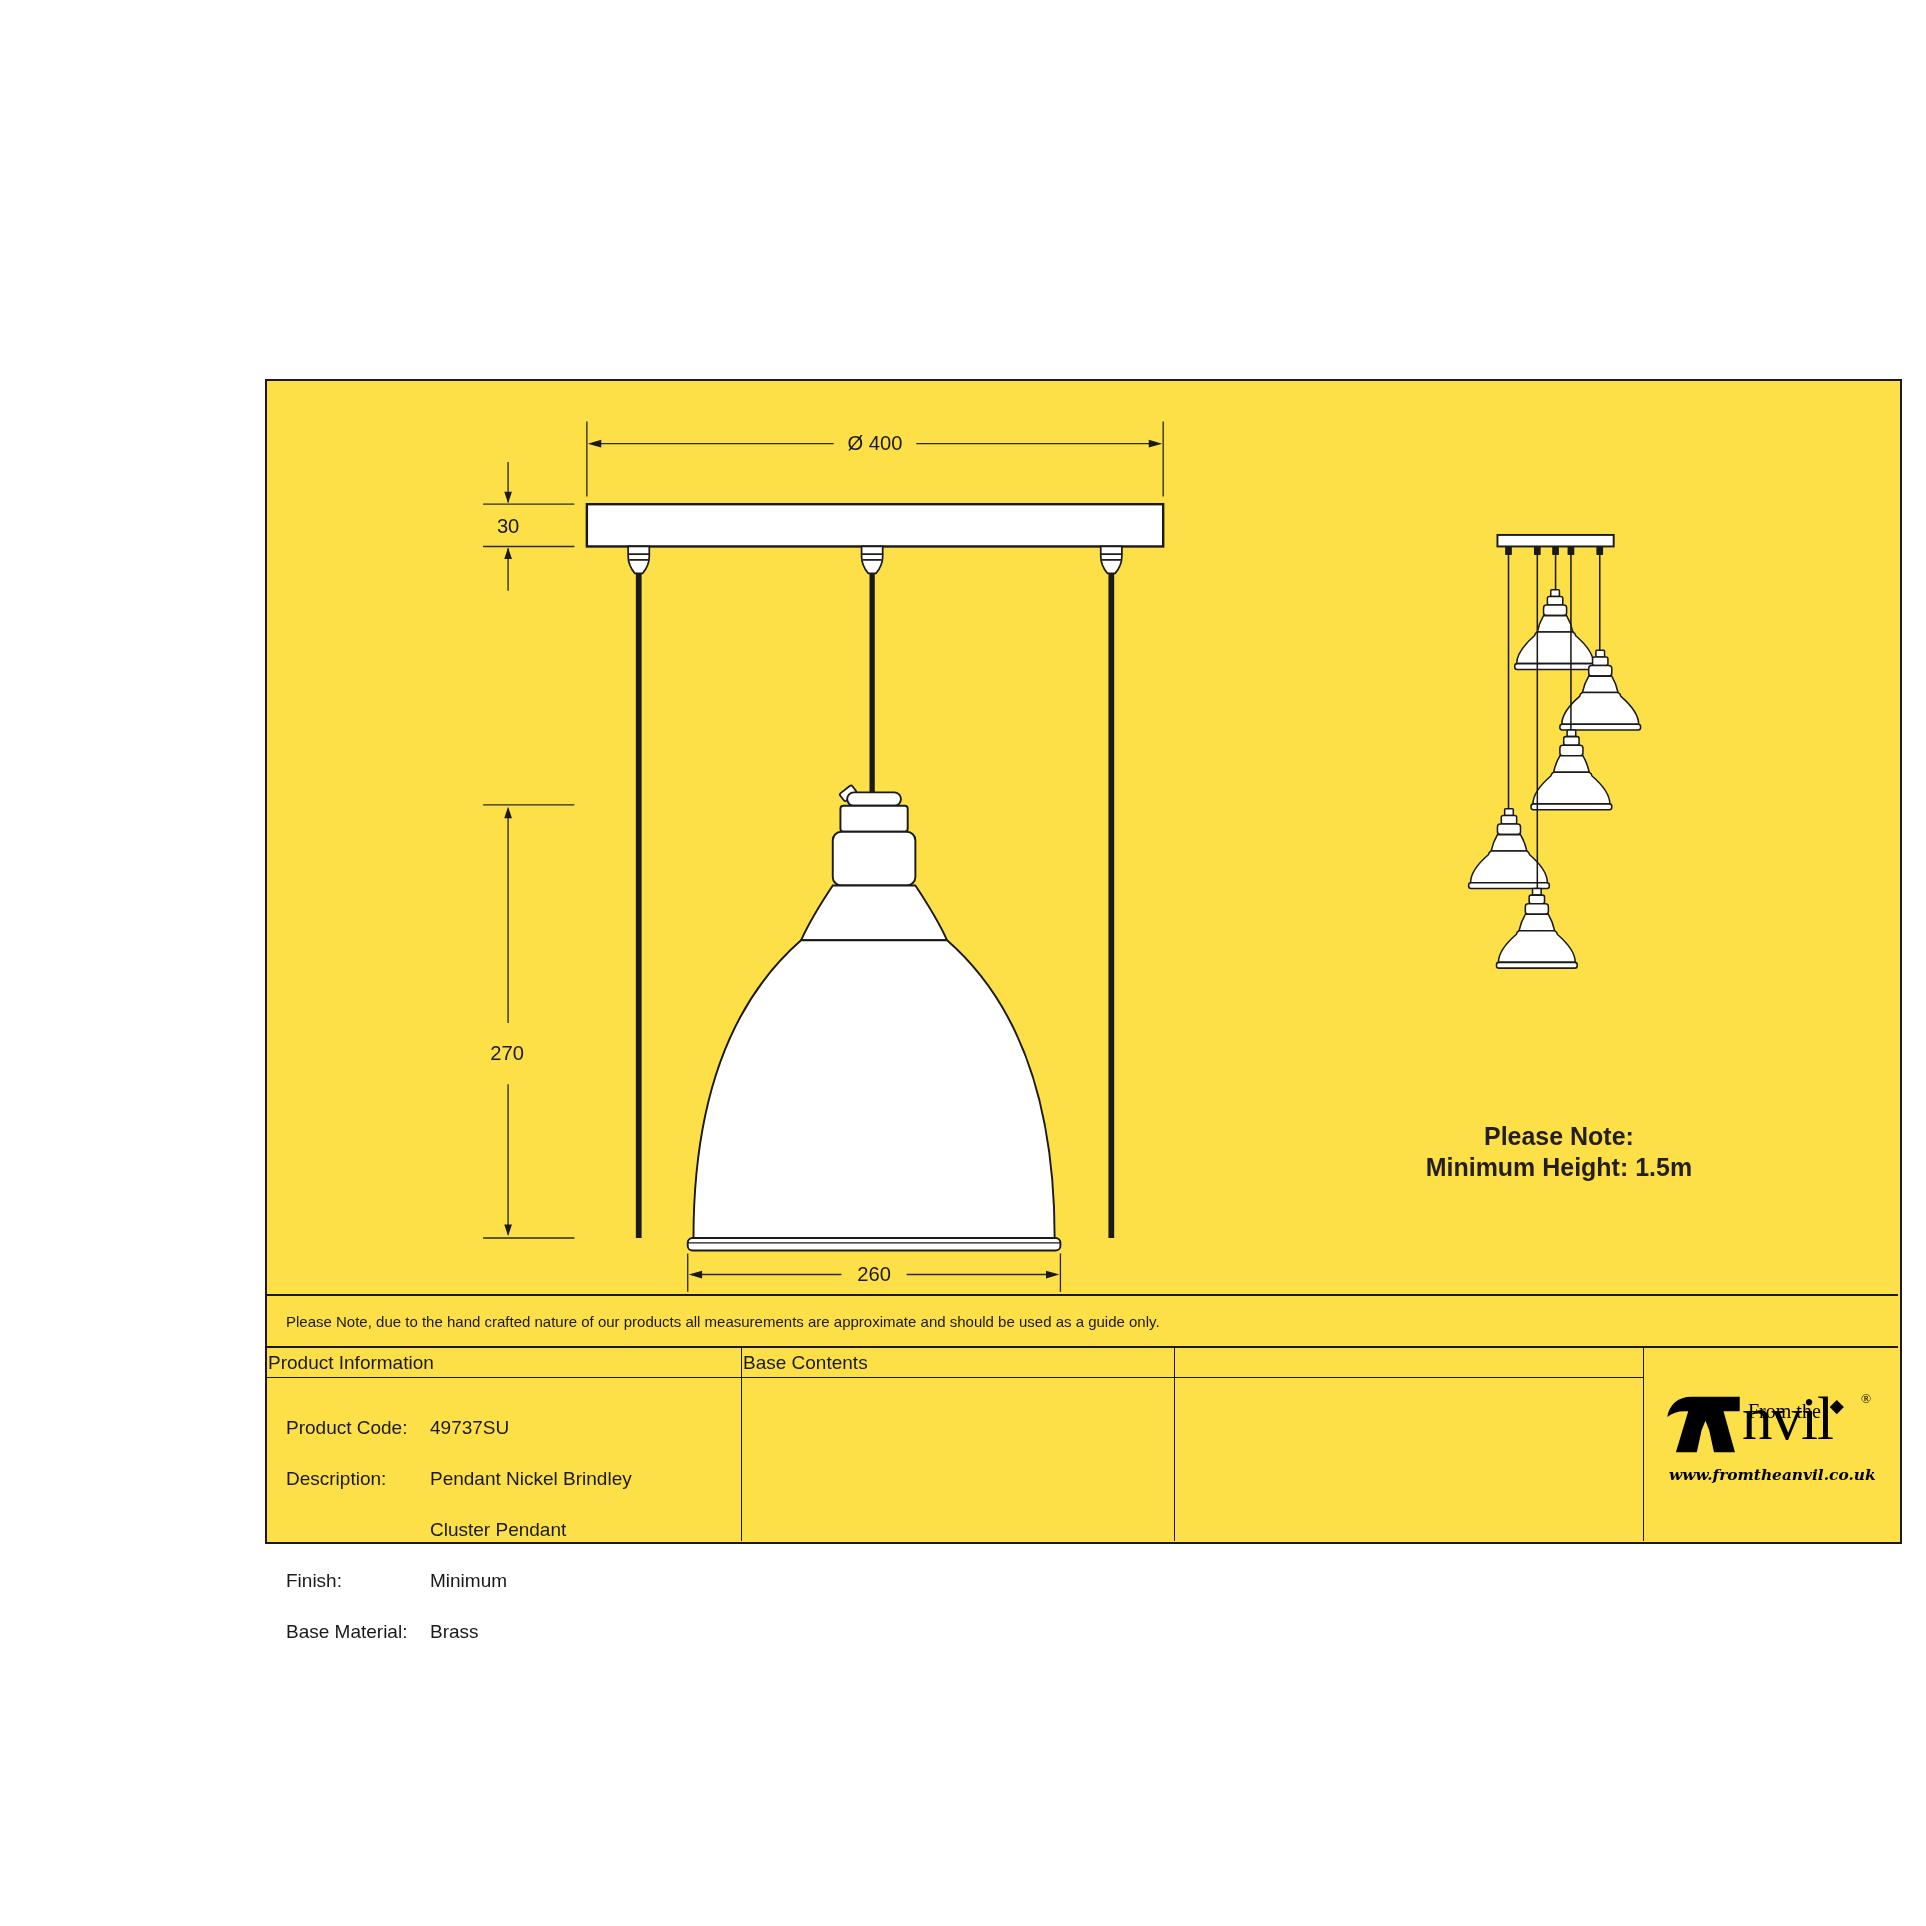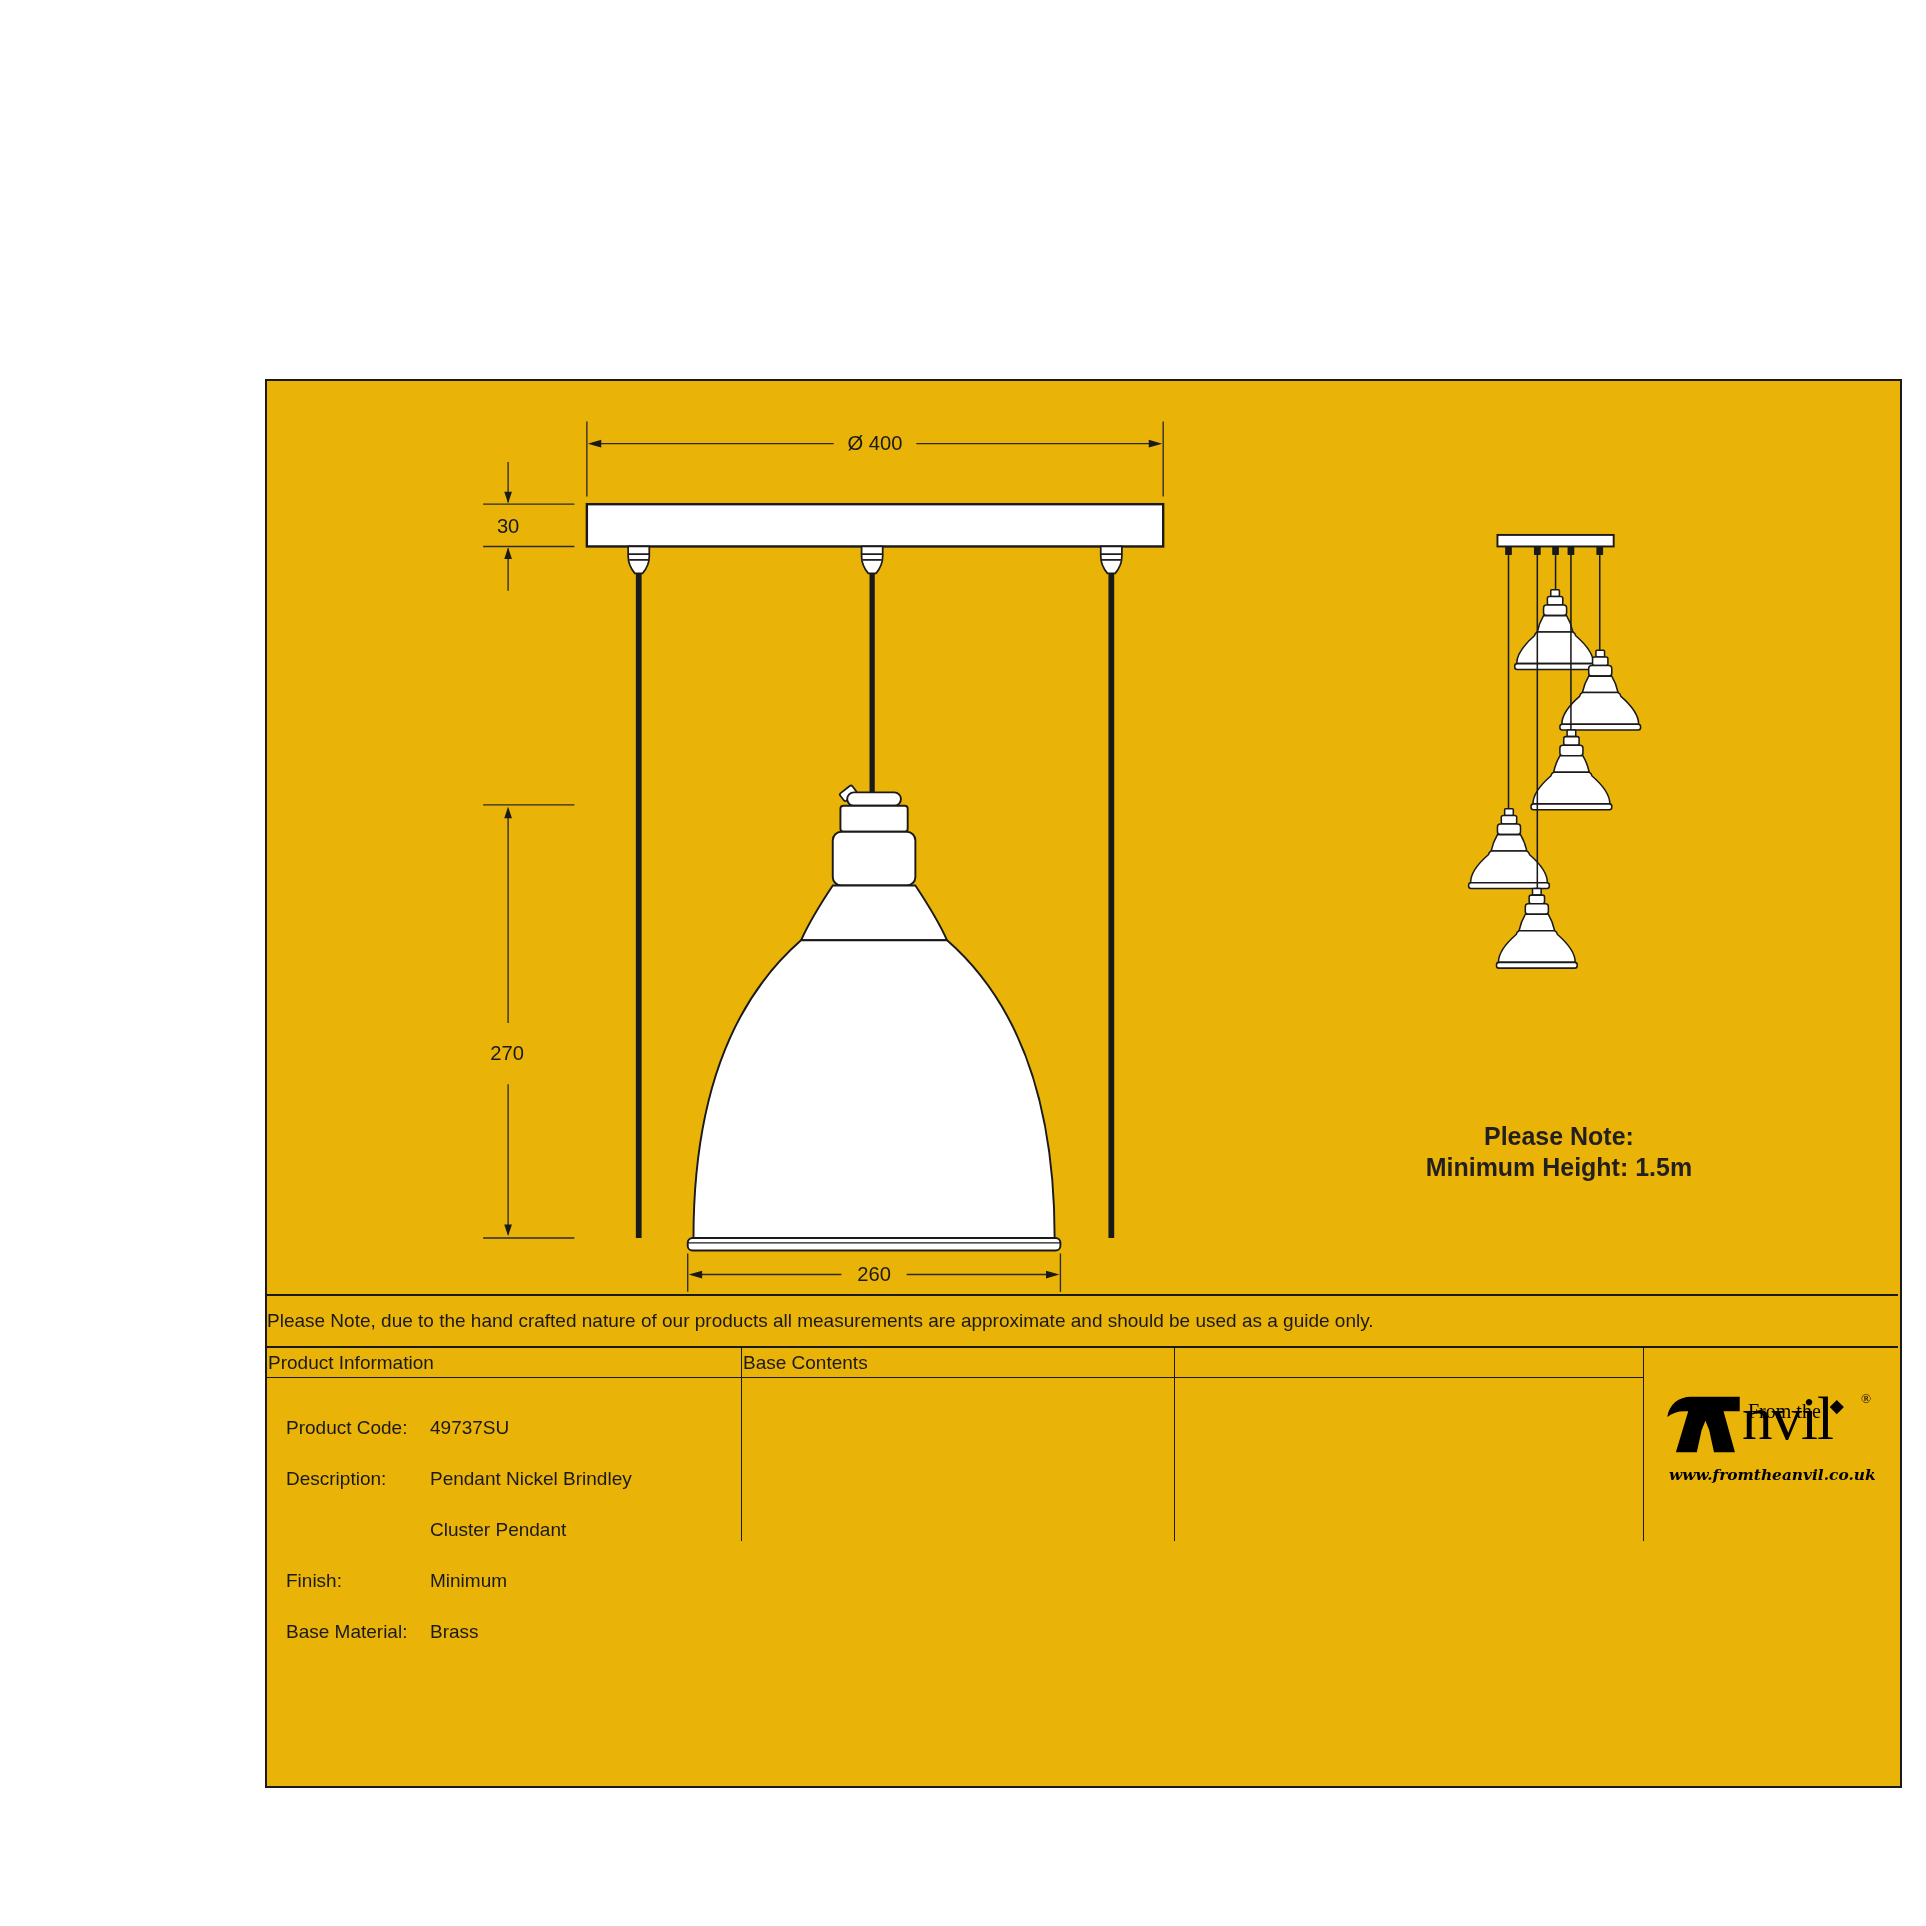--- a/index.html
+++ b/index.html
@@ -1,20 +1,20 @@
 <!DOCTYPE html>
 <html><head>
 <meta charset="utf-8">
 <style>
   html,body{margin:0;padding:0;background:#ffffff;}
   body{width:1926px;height:1926px;position:relative;font-family:"Liberation Sans",sans-serif;color:#1a1a1a;}
-  .sheet{position:absolute;left:265px;top:379px;width:1637px;height:1409px;border:2.9px solid #1a1a1a;box-sizing:border-box;background:#eab308;}
+  .sheet{position:absolute;left:265px;top:379px;width:1637px;height:1165px;border:2.9px solid #1a1a1a;box-sizing:border-box;background:#fde047;}
   .drawing{position:absolute;left:0;top:0;width:1631px;height:913px;}
   .note-row{position:absolute;left:0;top:913px;width:1631px;height:52px;border-top:2.9px solid #1a1a1a;box-sizing:border-box;display:flex;align-items:center;}
-  .note-row .txt{font-size:19px;}
+  .note-row .txt{padding-left:19px;font-size:15px;}
   .tbl{position:absolute;left:0;top:965px;width:1631px;height:195px;border-top:2.9px solid #1a1a1a;box-sizing:border-box;}
   .col{position:absolute;top:0;bottom:0;box-sizing:border-box;}
   .c1{left:0;width:474px;}
   .c2{left:474px;width:433px;border-left:1.9px solid #1a1a1a;}
   .c3{left:907px;width:469px;border-left:1.9px solid #1a1a1a;}
   .c4{left:1376px;right:0;border-left:1.9px solid #1a1a1a;display:flex;align-items:center;justify-content:center;}
   .hdr{height:30px;border-bottom:1.9px solid #1a1a1a;box-sizing:border-box;display:flex;align-items:center;padding-left:1px;font-size:19px;}
   .cell-body{padding:13.4px 0 0 19px;font-size:19px;line-height:29px;}
   .pi-row{display:flex;margin-top:22px;}
   .pi-row .lbl{width:144px;flex:none;}

